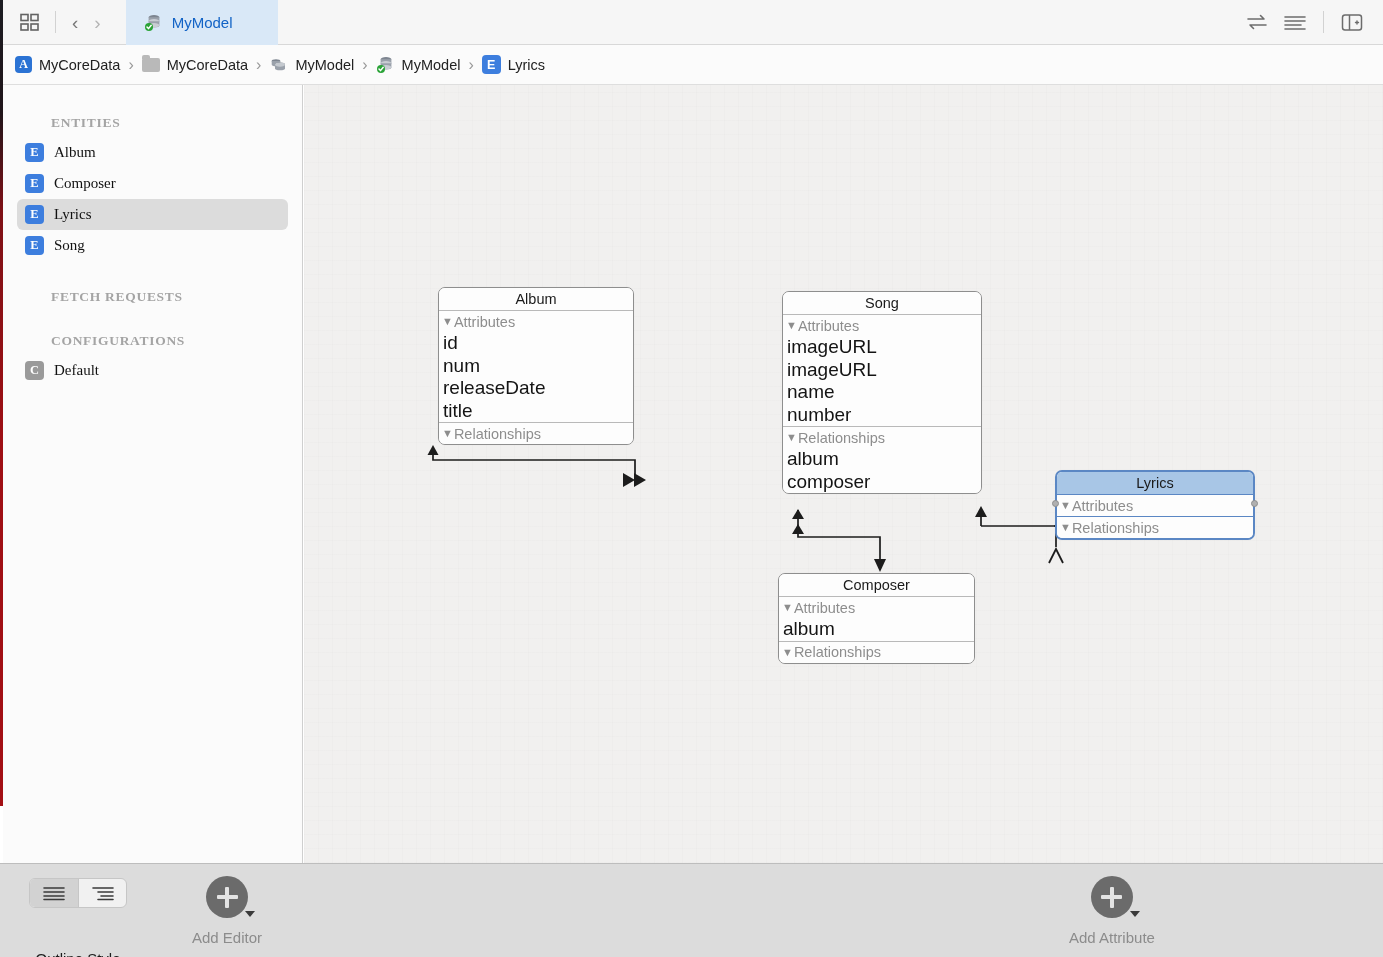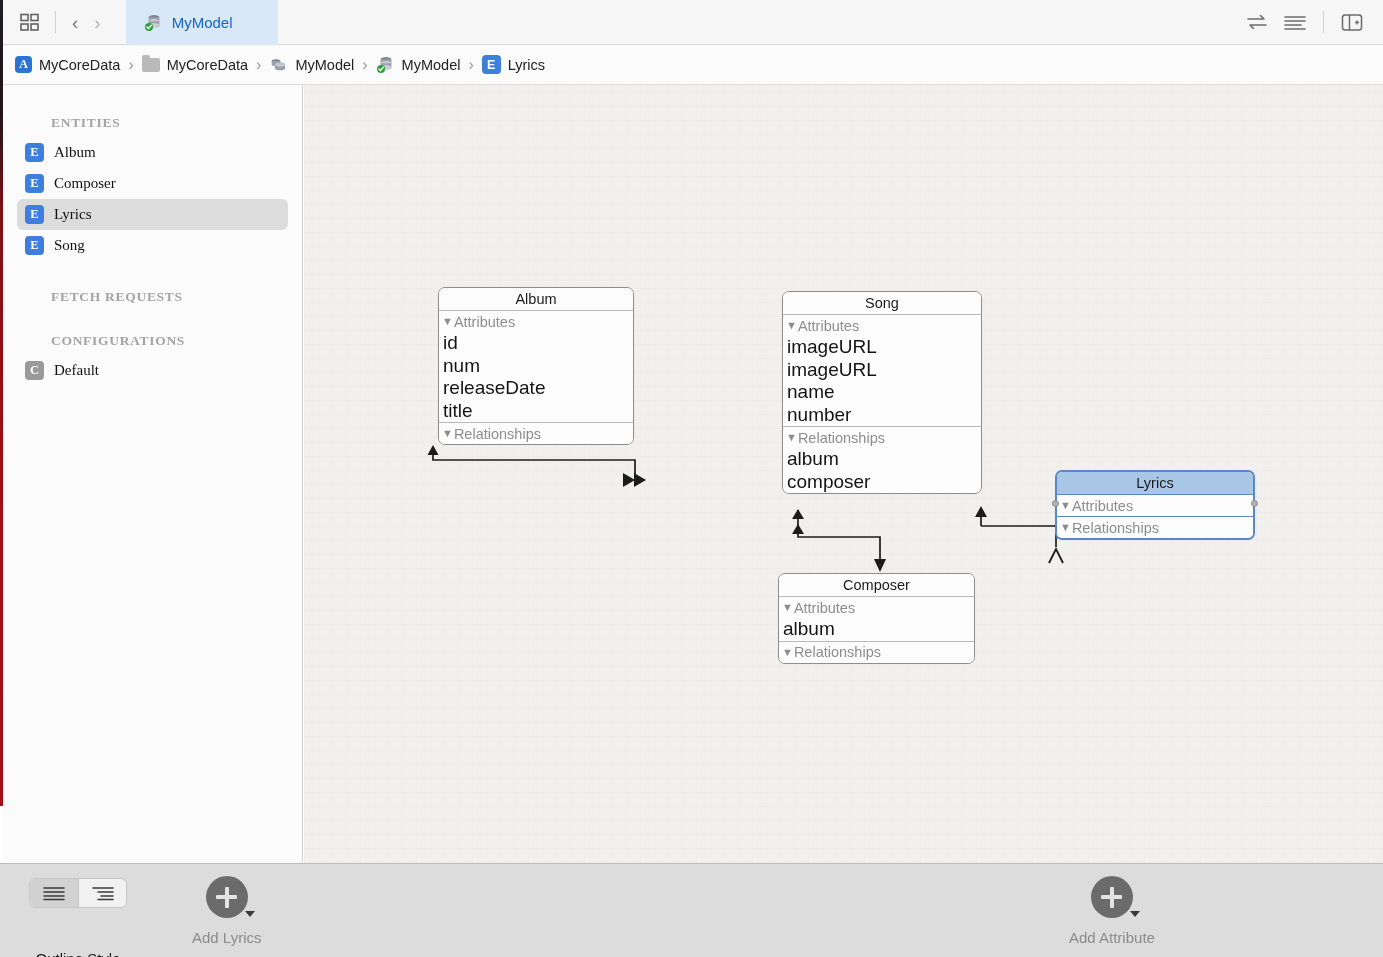--- a/index.html
+++ b/index.html
@@ -415,21 +415,21 @@
         </div>
       </div>
       <div class="tool-label">Outline Style</div>
     </div>
 
     <div class="tool" style="left:192px; top:12px;">
       <div class="plus-btn">
         <div class="plus-circle"></div>
         <div class="caret-sm"></div>
       </div>
-      <div class="tool-label dim">Add Lyrics</div>
+      <div class="tool-label dim">Add Editor</div>
     </div>
 
     <div class="tool" style="left:1069px; top:12px;">
       <div class="plus-btn">
         <div class="plus-circle"></div>
         <div class="caret-sm"></div>
       </div>
       <div class="tool-label dim">Add Attribute</div>
     </div>
 

